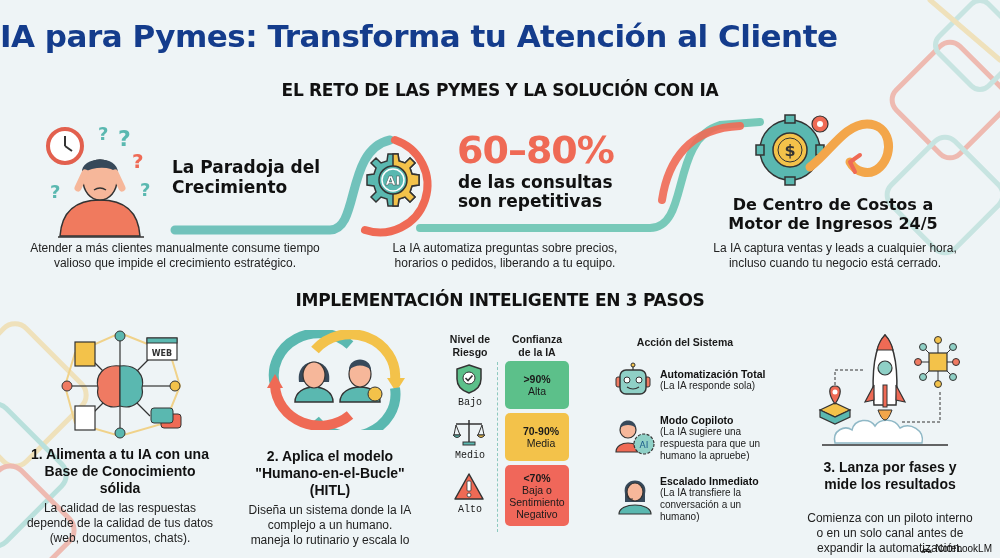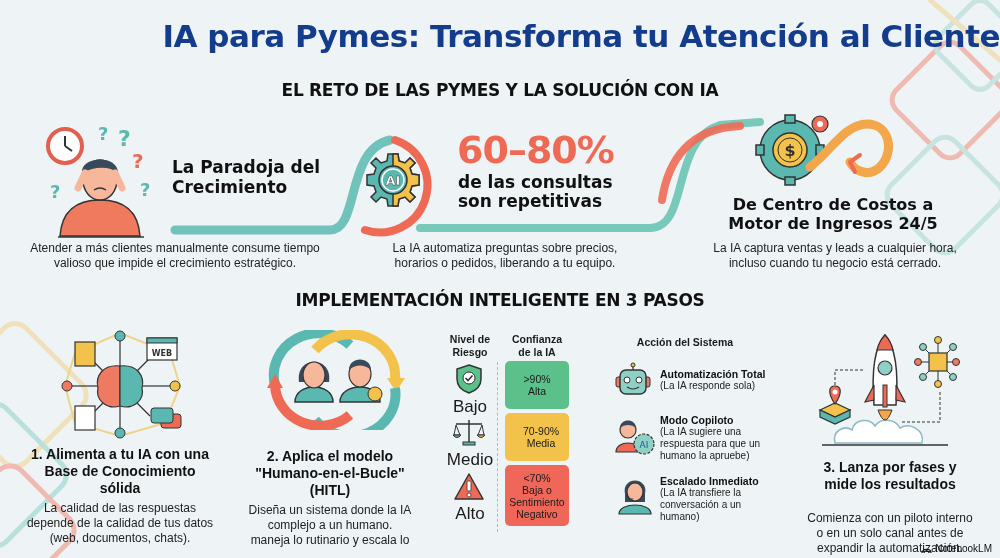--- a/index.html
+++ b/index.html
@@ -6,22 +6,22 @@
   html, body { width: 1000px; height: 558px; overflow: hidden; }
   body {
     background: #eef4f6;
     font-family: "Liberation Sans", sans-serif;
     color: #1a1a1a;
     position: relative;
   }
   .bg-deco { position: absolute; inset: 0; pointer-events: none; }
   .title {
     position: absolute; left: 0; right: 0; top: 18px;
-    text-align: right; font-family: "DejaVu Sans", sans-serif;
-    font-weight: bold; font-size: 31px; color: #143c8c; letter-spacing: -0.5px; padding-left: 19px;
+    text-align: left; font-family: "DejaVu Sans", sans-serif;
+    font-weight: bold; font-size: 31px; color: #143c8c; letter-spacing: -0.5px;
   }
   .section-head {
     position: absolute; left: 0; right: 0; text-align: center;
     font-family: "DejaVu Sans", sans-serif; font-weight: bold; font-size: 17px; color: #111;
     letter-spacing: -0.3px;
   }
   .sec1 { top: 80px; }
   .sec2 { top: 290px; }
   .abs { position: absolute; }
   .h-bold { font-family: "DejaVu Sans", sans-serif; font-weight: bold; color: #111; }
@@ -32,22 +32,22 @@
     text-align: center;
   }
   .step-title { font-size: 14px; font-weight: bold; text-align: center; line-height: 17px; color: #111; }
   .step-desc { font-size: 12px; text-align: center; line-height: 15px; color: #222; margin-top: 4px; }
   .col-head { font-size: 10.5px; font-weight: bold; text-align: center; line-height: 13px; }
   .conf-box {
     position: absolute; left: 505px; width: 64px; border-radius: 5px;
     text-align: center; font-size: 10.5px; line-height: 12px; color: #1a1a1a;
     display: flex; flex-direction: column; justify-content: center;
   }
-  .conf-box b { font-weight: normal; }
-  .risk-label { position: absolute; width: 60px; text-align: center; font-size: 17px; }
+  .conf-box b { font-weight: bold; }
+  .risk-label { position: absolute; width: 60px; text-align: center; font-size: 10px; font-family: Liberation Mono, monospace; }
   .action { position: absolute; left: 660px; width: 130px; font-size: 10px; line-height: 12px; color: #222; }
   .action b { font-size: 10.5px; display: block; color: #111; }
   .brand { position: absolute; right: 8px; bottom: 4px; font-size: 10px; color: #111; display: flex; align-items: flex-end; gap: 3px; }
 </style>
 </head>
 <body>
 
 <svg class="bg-deco" width="1000" height="558" viewBox="0 0 1000 558">
   <g fill="none" stroke-width="5" stroke-linecap="round" opacity="0.55">
     <rect x="905" y="55" width="90" height="90" rx="14" transform="rotate(45 950 100)" stroke="#ef8a78"></rect>

